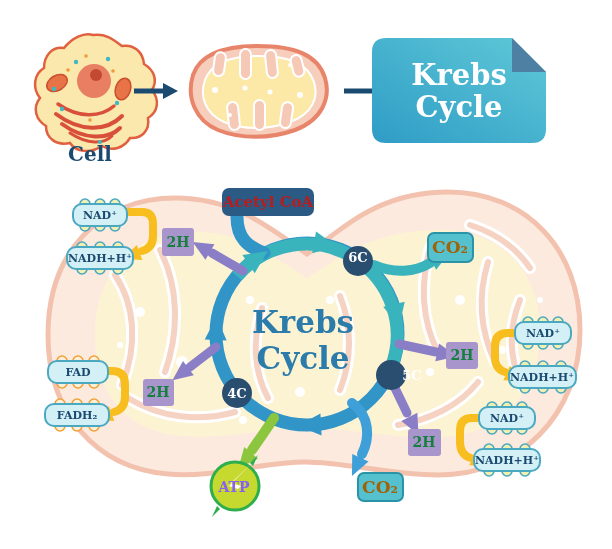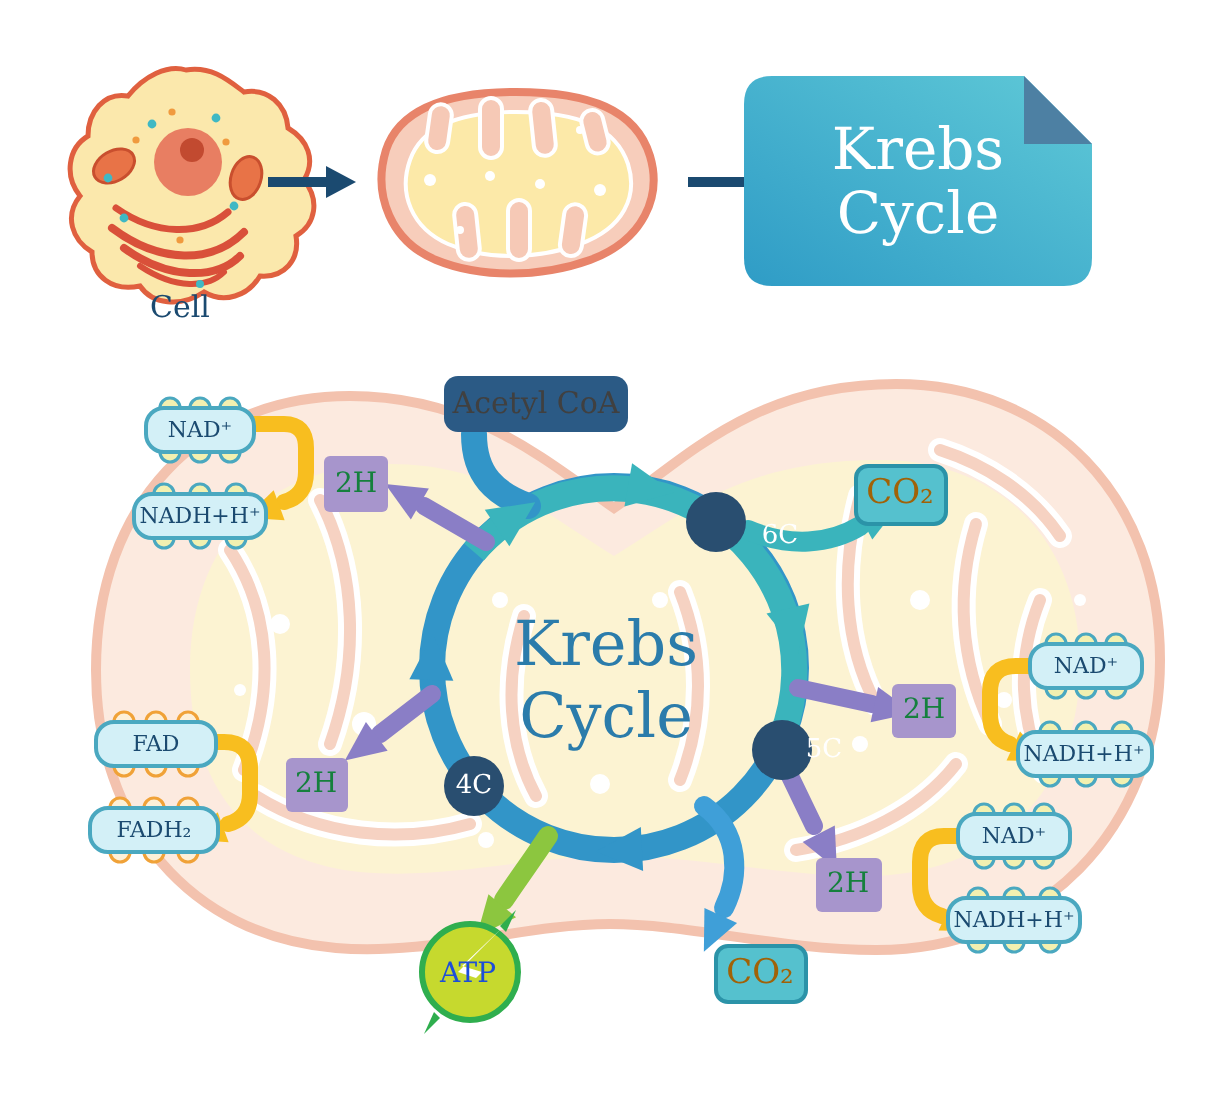--- a/index.html
+++ b/index.html
@@ -3,31 +3,31 @@
 <meta charset="utf-8">
 <style>
   html,body{margin:0;padding:0;background:#ffffff;}
   .stage{
     position:relative;width:612px;height:549px;overflow:hidden;
     background:#ffffff;font-family:"DejaVu Serif",serif;
   }
   .stage svg{position:absolute;left:0;top:0;}
   .lbl{
     position:absolute;transform:translate(-50%,-50%);
-    font-weight:normal;font-size:11px;color:#1b4a70;
+    font-weight:bold;font-size:11px;color:#1b4a70;
     white-space:nowrap;text-align:center;line-height:1;
   }
-  .lbl.caption{font-size:15px;}
+  .lbl.caption{font-size:20px;}
   .lbl.big-title{font-size:29px;color:#ffffff;white-space:normal;width:140px;line-height:1.12;}
   .lbl.center-title{font-size:31px;color:#2b7cab;white-space:normal;width:150px;line-height:1.15;}
-  .lbl.acetyl{font-size:15px;color:#404040;}
+  .lbl.acetyl{font-size:15px;color:#b91c1c;}
   .lbl.node{font-size:13px;color:#ffffff;}
   .lbl.h2{font-size:14px;color:#15803d;}
   .lbl.co2{font-size:17px;color:#a16207;}
-  .lbl.atp{font-size:14px;color:#1d4ed8;}
+  .lbl.atp{font-size:14px;color:#8b5cf6;}
 </style>
 </head>
 <body>
 
 <div class="stage">
 
 <svg width="612" height="549" viewBox="0 0 612 549">
   <defs>
     <linearGradient id="tg" x1="0" y1="1" x2="1" y2="0">
       <stop offset="0" stop-color="#2f9cc6"></stop>
@@ -290,21 +290,21 @@
     <path d="M220,509 L212,517 L217,506 Z" fill="#2fae4e"></path>
   </g>
 </svg>
 
 <div class="lbl caption" style="left:90px;top:154px;">Cell</div>
 <div class="lbl big-title" style="left:459px;top:91px;">Krebs Cycle</div>
 
 <div class="lbl acetyl" style="left:268px;top:202px;">Acetyl CoA</div>
 <div class="lbl center-title" style="left:303px;top:341px;">Krebs Cycle</div>
 
-<div class="lbl node" style="left:358px;top:268px;margin-left:32px;">6C</div>
+<div class="lbl node" style="left:358px;top:257px;">6C</div>
 <div class="lbl node" style="left:391px;top:375px;margin-left:21px;">5C</div>
 <div class="lbl node" style="left:237px;top:393px;text-align:right;">4C</div>
 
 <div class="lbl co2" style="left:450px;top:247px;">CO₂</div>
 <div class="lbl co2" style="left:380px;top:487px;">CO₂</div>
 <div class="lbl atp" style="left:234px;top:487px;">ATP</div>
 
 <div class="lbl h2" style="left:178px;top:242px;">2H</div>
 <div class="lbl h2" style="left:158px;top:392px;">2H</div>
 <div class="lbl h2" style="left:462px;top:355px;">2H</div>

